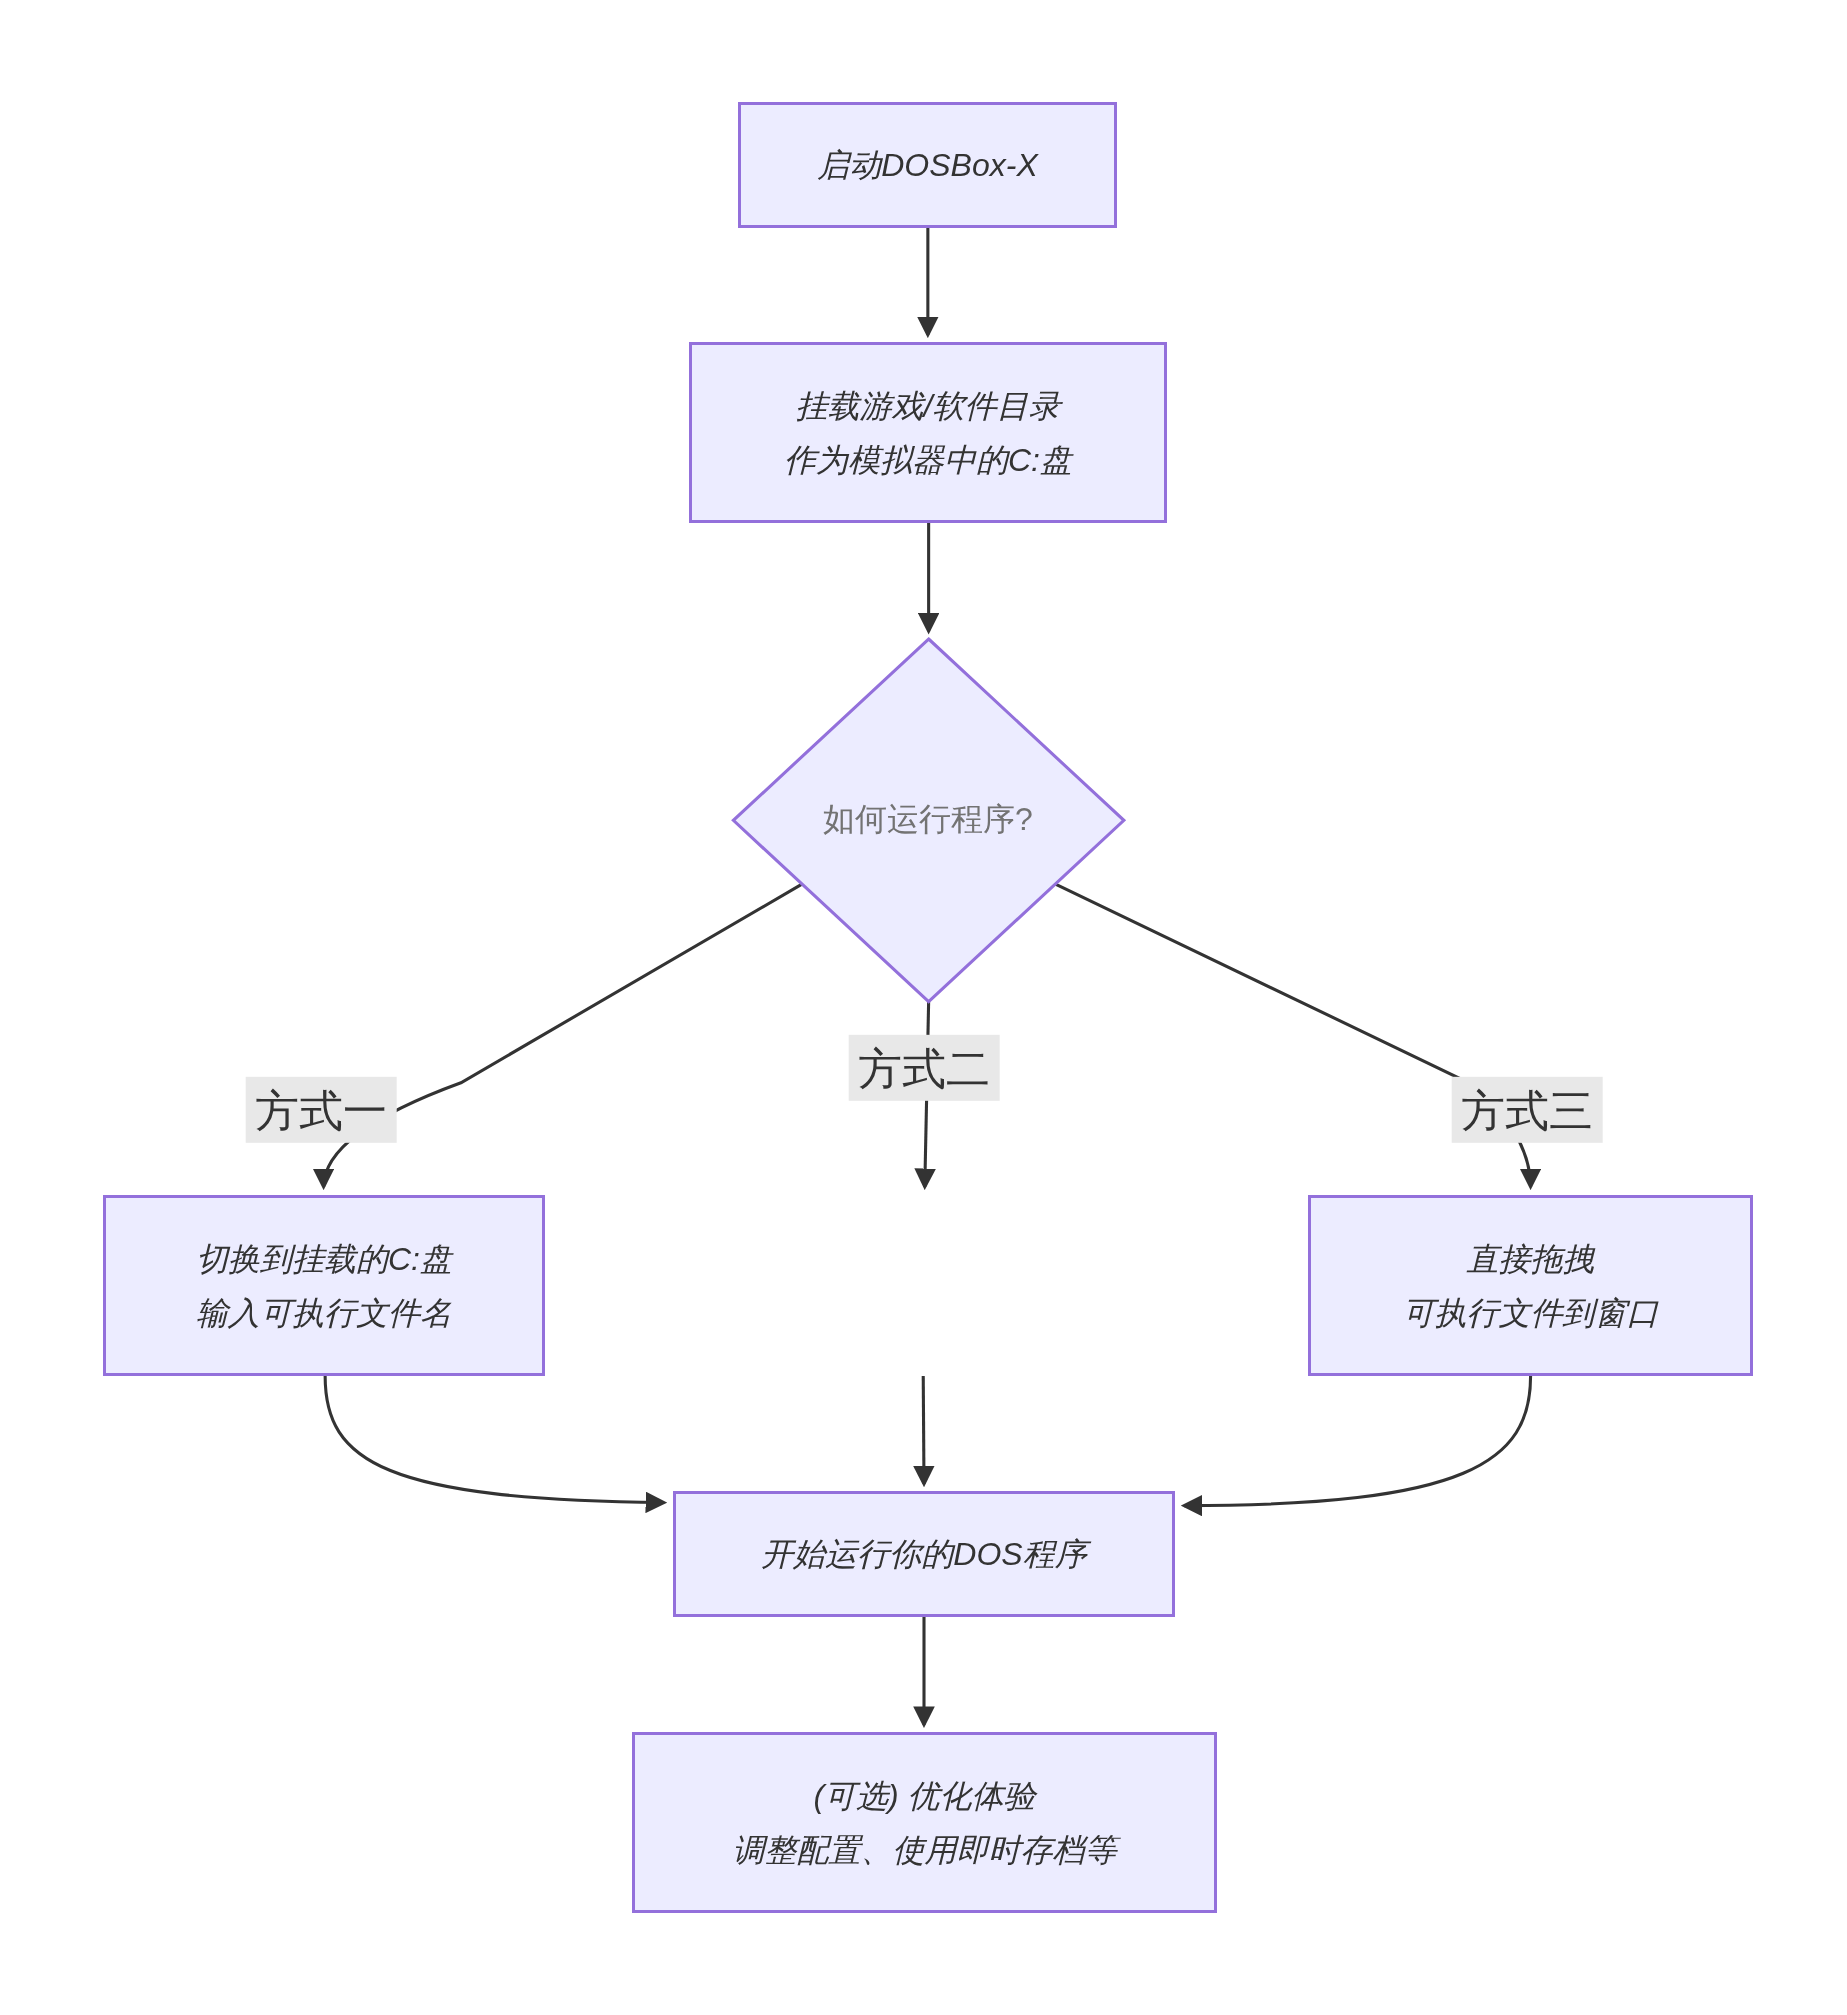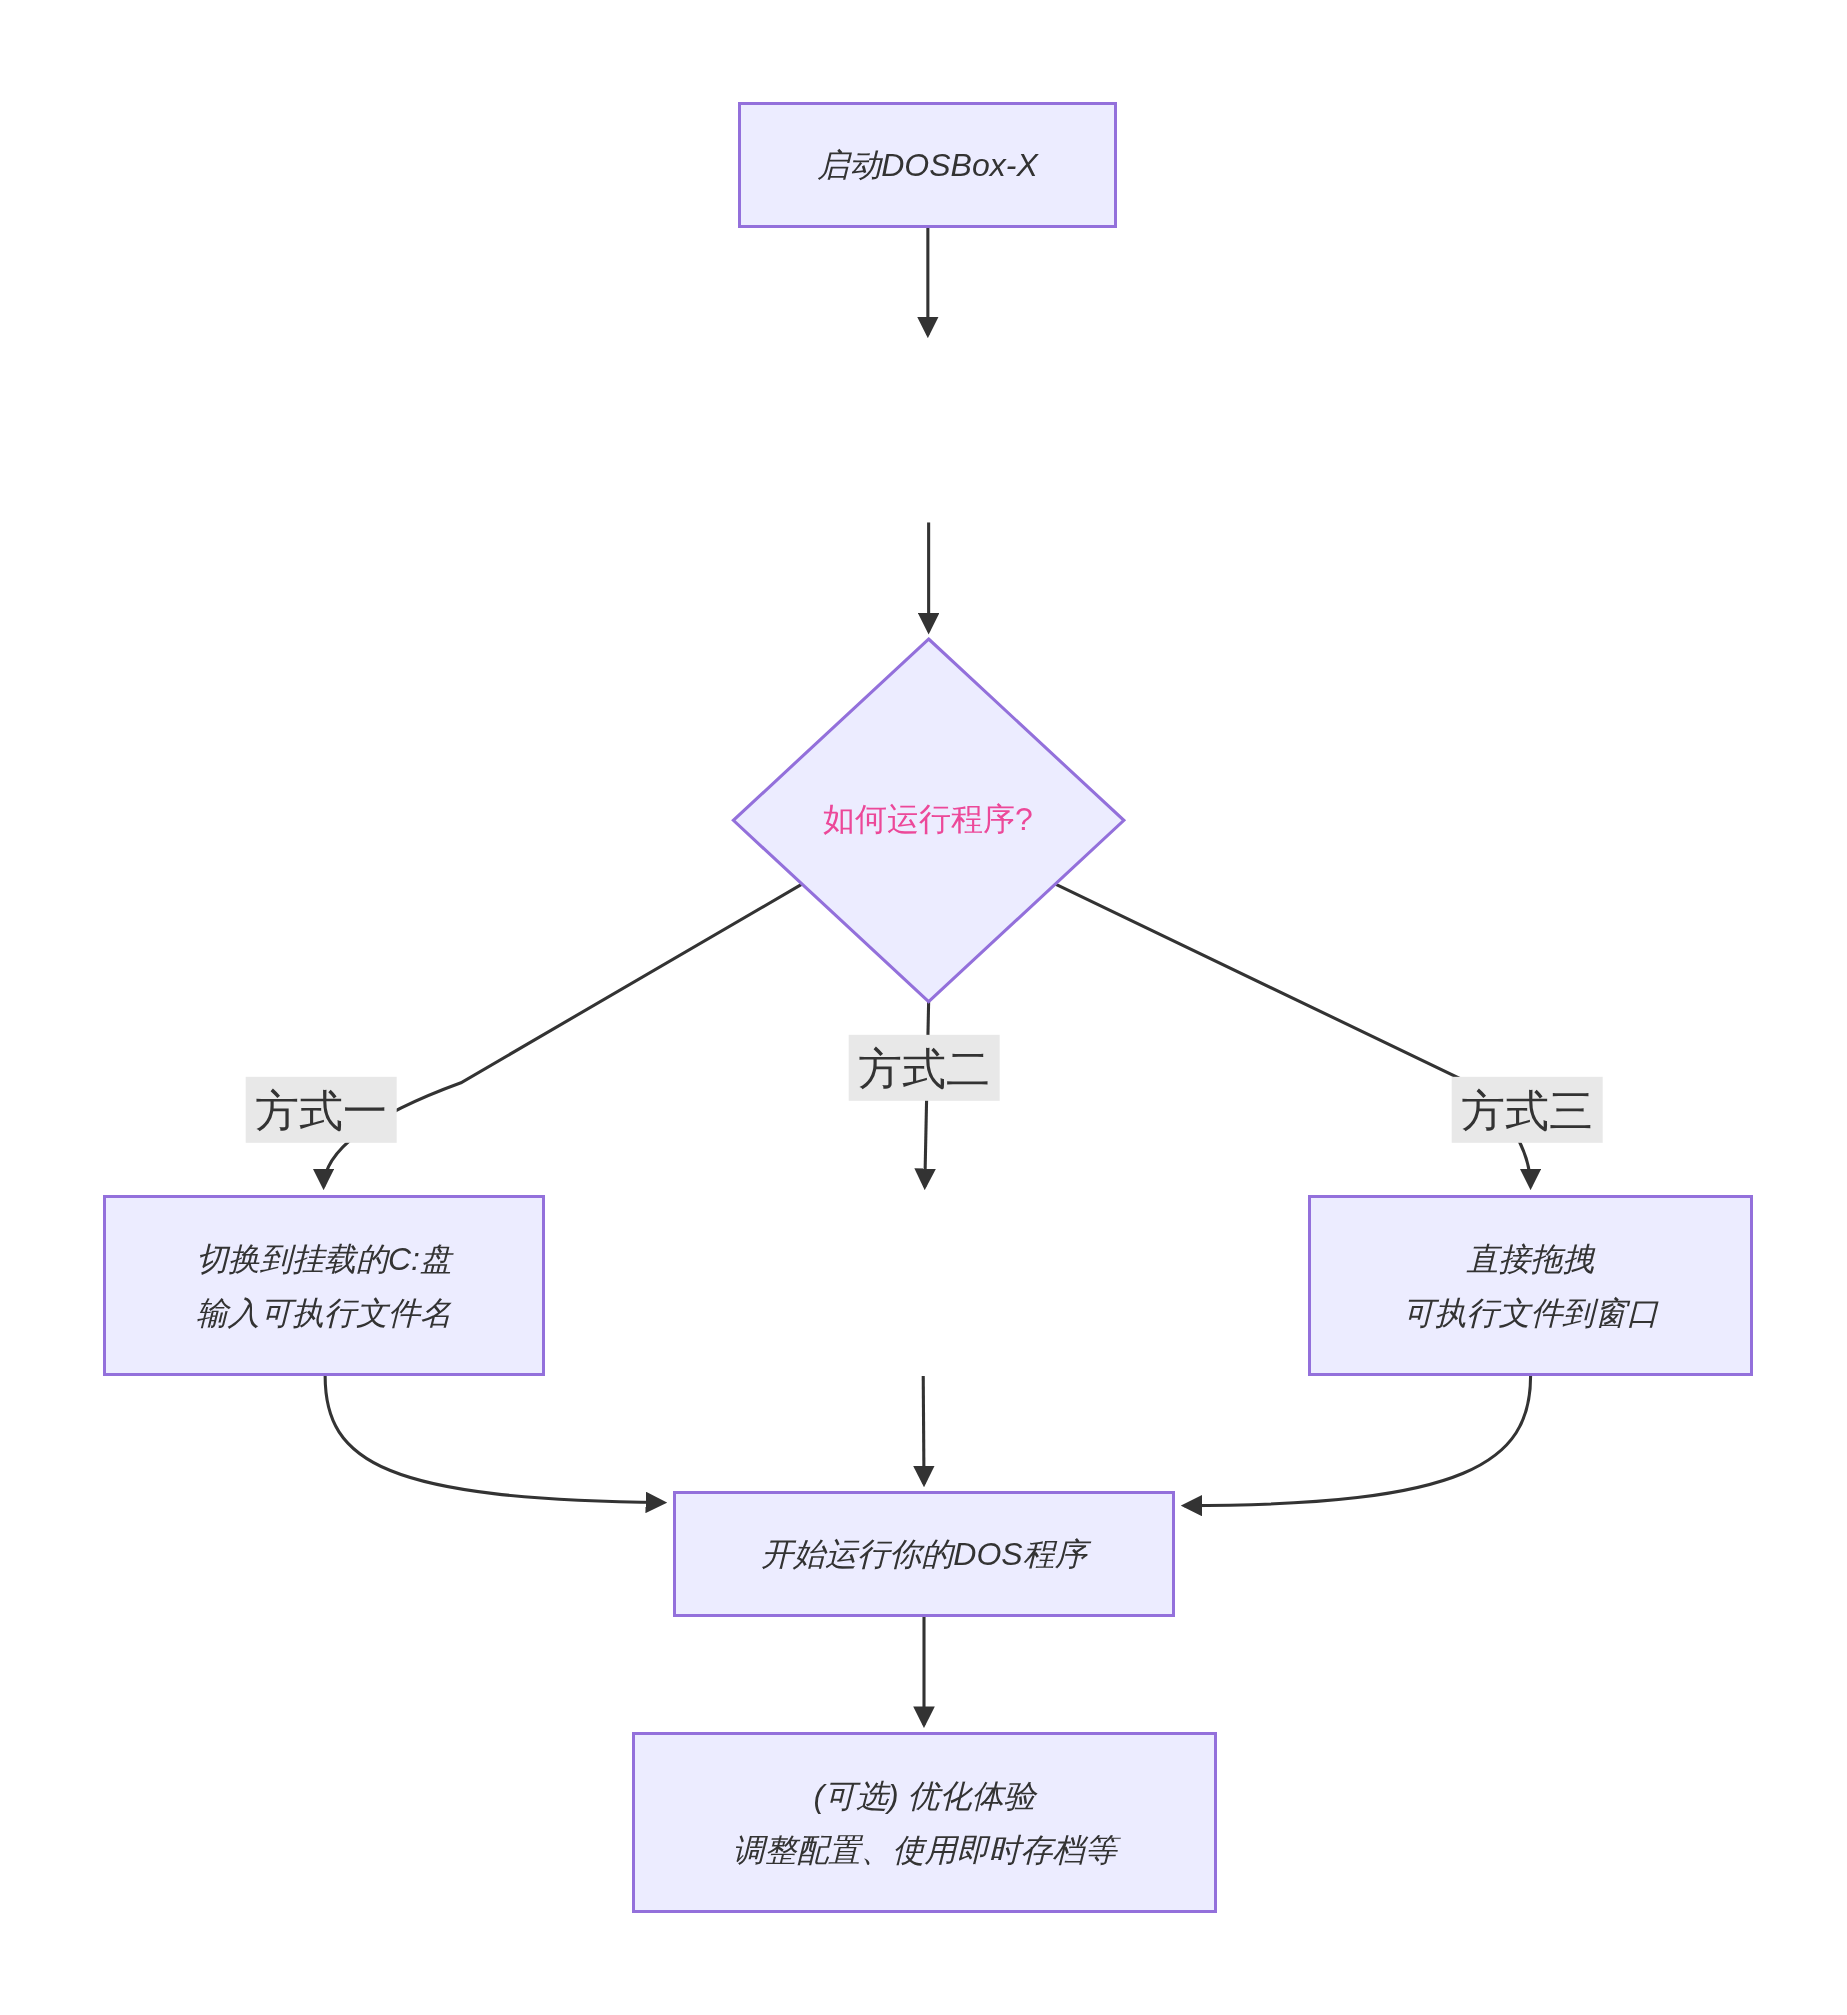--- a/index.html
+++ b/index.html
@@ -36,21 +36,21 @@
     line-height: 54px;
     white-space: nowrap;
   }
   .decision-text {
     position: absolute;
     display: flex;
     align-items: center;
     justify-content: center;
     text-align: center;
     font-size: 32px;
-    color: #ec4899;
+    color: #737373;
     background: transparent;
   }
   .edge-label {
     position: absolute;
     transform: translate(-50%, -50%);
     background: #e8e8e8;
     padding: 4.6px 9.3px;
     font-size: 44px;
     line-height: 1.3;
     color: #333333;
@@ -87,20 +87,24 @@
 
     <path d="M 1197 2095 L 1197 2235" fill="none" stroke="#333333" stroke-width="4" marker-end="url(#arrow)"></path>
 
     <polygon points="1203,828 1456,1063 1203,1298 950,1063" fill="#ECECFF" stroke="#9370DB" stroke-width="4"></polygon>
   </svg>
 
   <div class="node" style="left:738px; top:102px; width:379px; height:126px;">
     <span class="line">启动DOSBox-X</span>
   </div>
 
+  <div class="node" style="left:689px; top:342px; width:478px; height:181px;">
+    <span class="line">挂载游戏/软件目录</span>
+    <span class="line">作为模拟器中的C:盘</span>
+  </div>
 
   <div class="decision-text" style="left:735px; top:762px; width:386px; height:116px;">
     <span class="line">如何运行程序?</span>
   </div>
 
   <div class="node" style="left:103px; top:1195px; width:442px; height:181px;">
     <span class="line">切换到挂载的C:盘</span>
     <span class="line">输入可执行文件名</span>
   </div>
 

